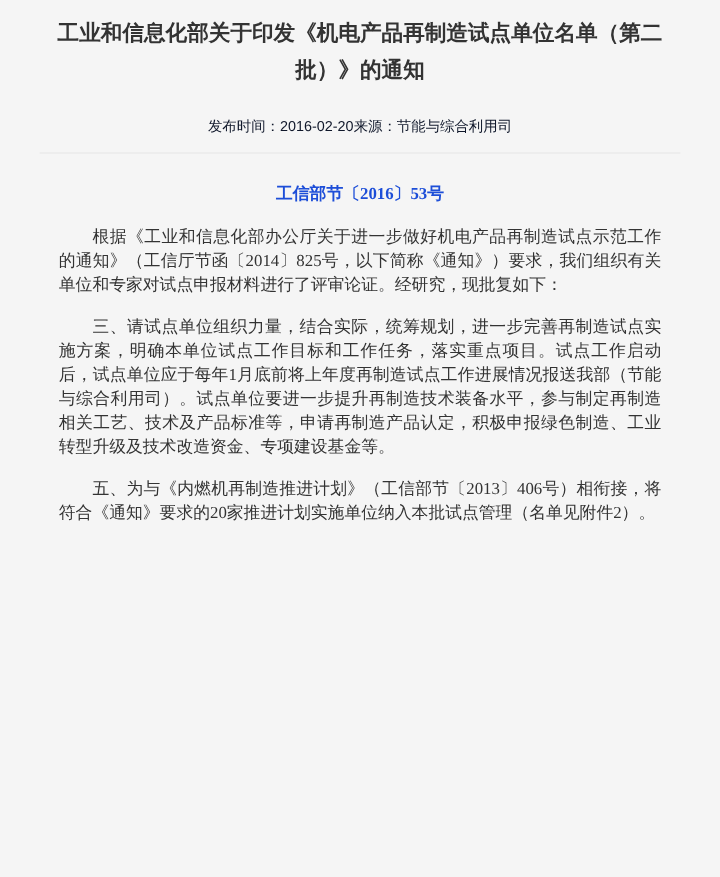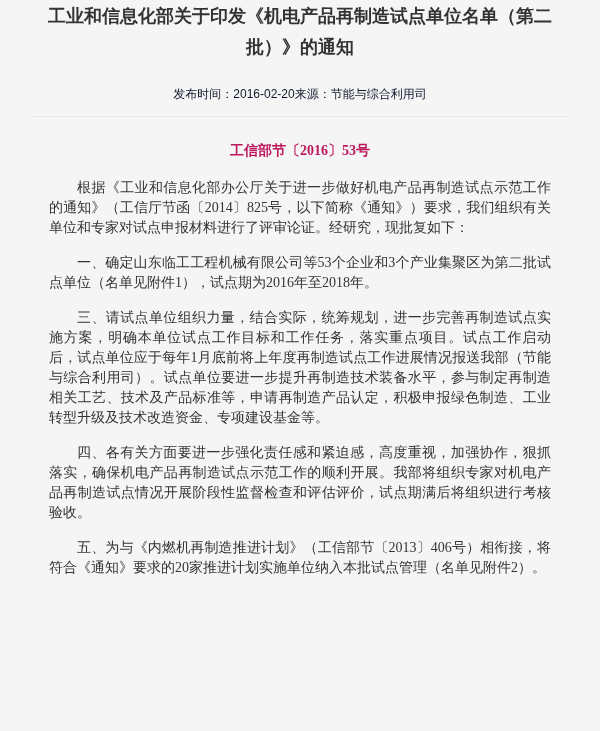--- a/index.html
+++ b/index.html
@@ -5,21 +5,21 @@
   * { box-sizing: border-box; }
   html, body { margin: 0; padding: 0; }
   body {
     width: 600px;
     height: 731px;
     overflow: hidden;
     background: #f5f5f5;
     font-family: "Liberation Sans", "DejaVu Sans", sans-serif;
   }
   .page { width: 600px; height: 731px; }
-  .header { padding-top: 1px; }
+  .header { padding-top: 12px; }
   .page-title {
     margin: 0;
     padding: 0 42px;
     font-size: 18px;
     line-height: 31px;
     font-weight: bold;
     color: #333333;
     text-align: center;
     font-family: "Liberation Sans", "DejaVu Sans", sans-serif;
   }
@@ -40,21 +40,21 @@
     padding: 0 33px;
     font-size: 14px;
     color: #333333;
     font-family: "Liberation Serif", "DejaVu Serif", serif;
   }
   .doc-number {
     margin: 25px 0 18px 0;
     text-align: center;
     font-weight: bold;
     font-size: 14px;
-    color: #be185d;
+    color: #1d4ed8;
   }
   .salutation {
     margin: 15px 0;
     line-height: 20px;
     text-align: justify;
   }
   .para {
     margin: 15px 16px;
     line-height: 20px;
     text-indent: 2em;
@@ -72,20 +72,18 @@
     </div>
     <div class="divider"></div>
   </div>
 
   <div class="content">
     <div class="doc-number">工信部节〔2016〕53号</div>
 
 
     <div id="para-list">
         <p class="para">根据《工业和信息化部办公厅关于进一步做好机电产品再制造试点示范工作的通知》（工信厅节函〔2014〕825号，以下简称《通知》）要求，我们组织有关单位和专家对试点申报材料进行了评审论证。经研究，现批复如下：</p>
-        <p class="para">一、确定山东临工工程机械有限公司等53个企业和3个产业集聚区为第二批试点单位（名单见附件1），试点期为2016年至2018年。</p>
         <p class="para">三、请试点单位组织力量，结合实际，统筹规划，进一步完善再制造试点实施方案，明确本单位试点工作目标和工作任务，落实重点项目。试点工作启动后，试点单位应于每年1月底前将上年度再制造试点工作进展情况报送我部（节能与综合利用司）。试点单位要进一步提升再制造技术装备水平，参与制定再制造相关工艺、技术及产品标准等，申请再制造产品认定，积极申报绿色制造、工业转型升级及技术改造资金、专项建设基金等。</p>
-        <p class="para">四、各有关方面要进一步强化责任感和紧迫感，高度重视，加强协作，狠抓落实，确保机电产品再制造试点示范工作的顺利开展。我部将组织专家对机电产品再制造试点情况开展阶段性监督检查和评估评价，试点期满后将组织进行考核验收。</p>
         <p class="para">五、为与《内燃机再制造推进计划》（工信部节〔2013〕406号）相衔接，将符合《通知》要求的20家推进计划实施单位纳入本批试点管理（名单见附件2）。</p>
       </div>
 
   </div>
 </div>
 
 </body></html>

